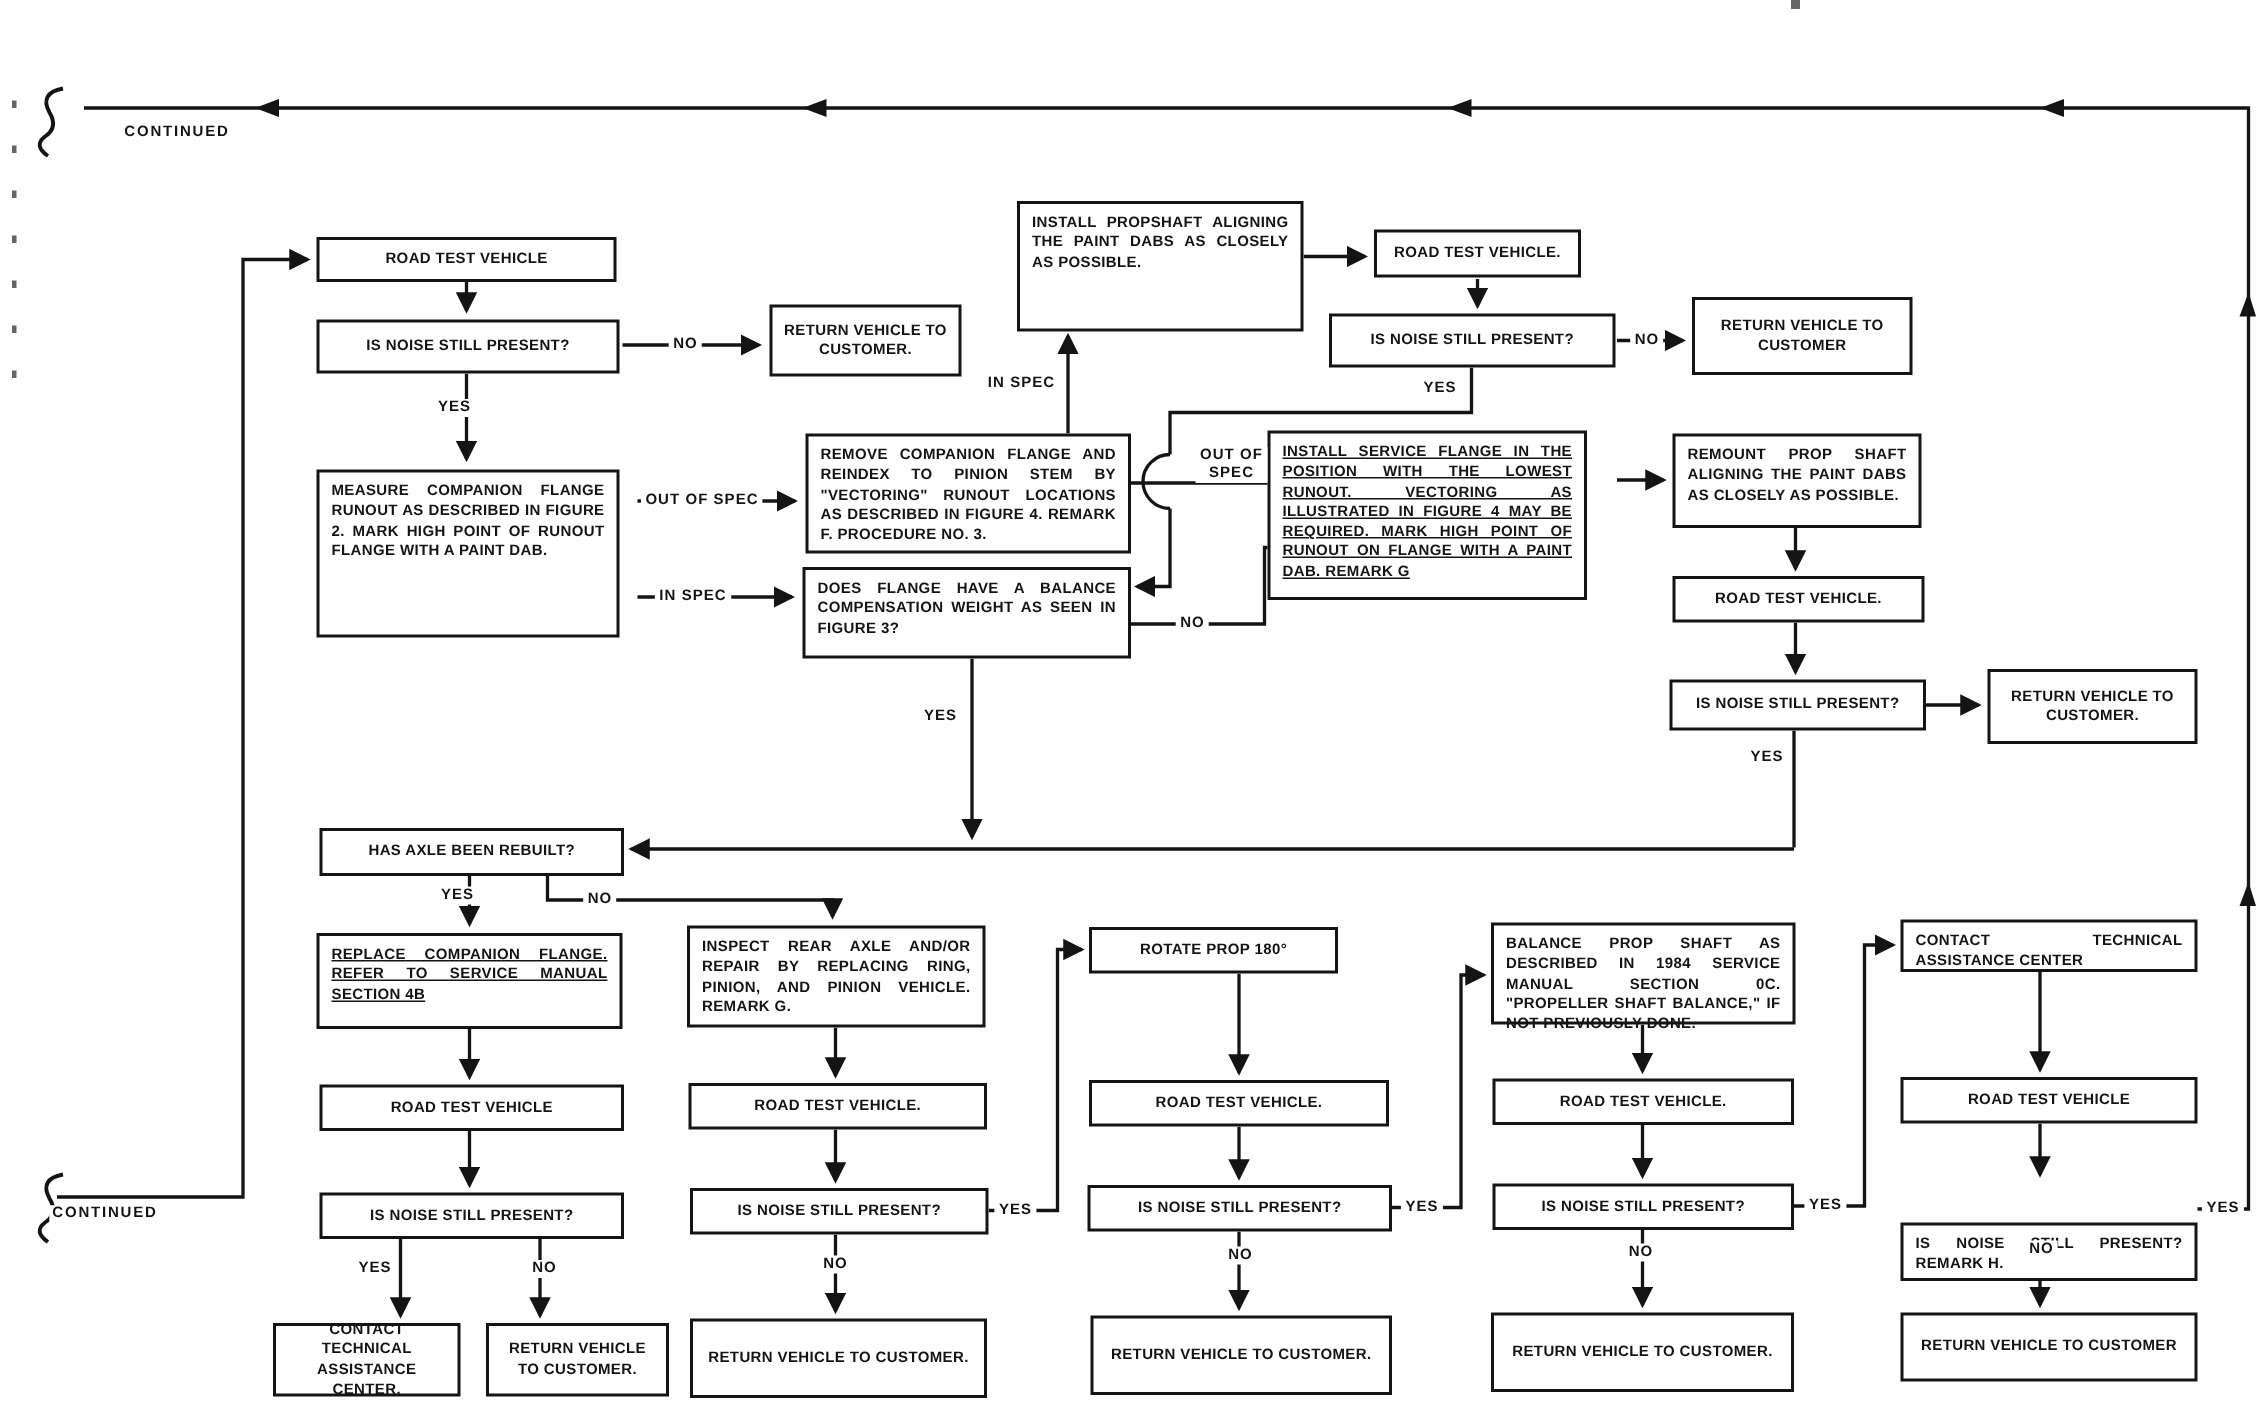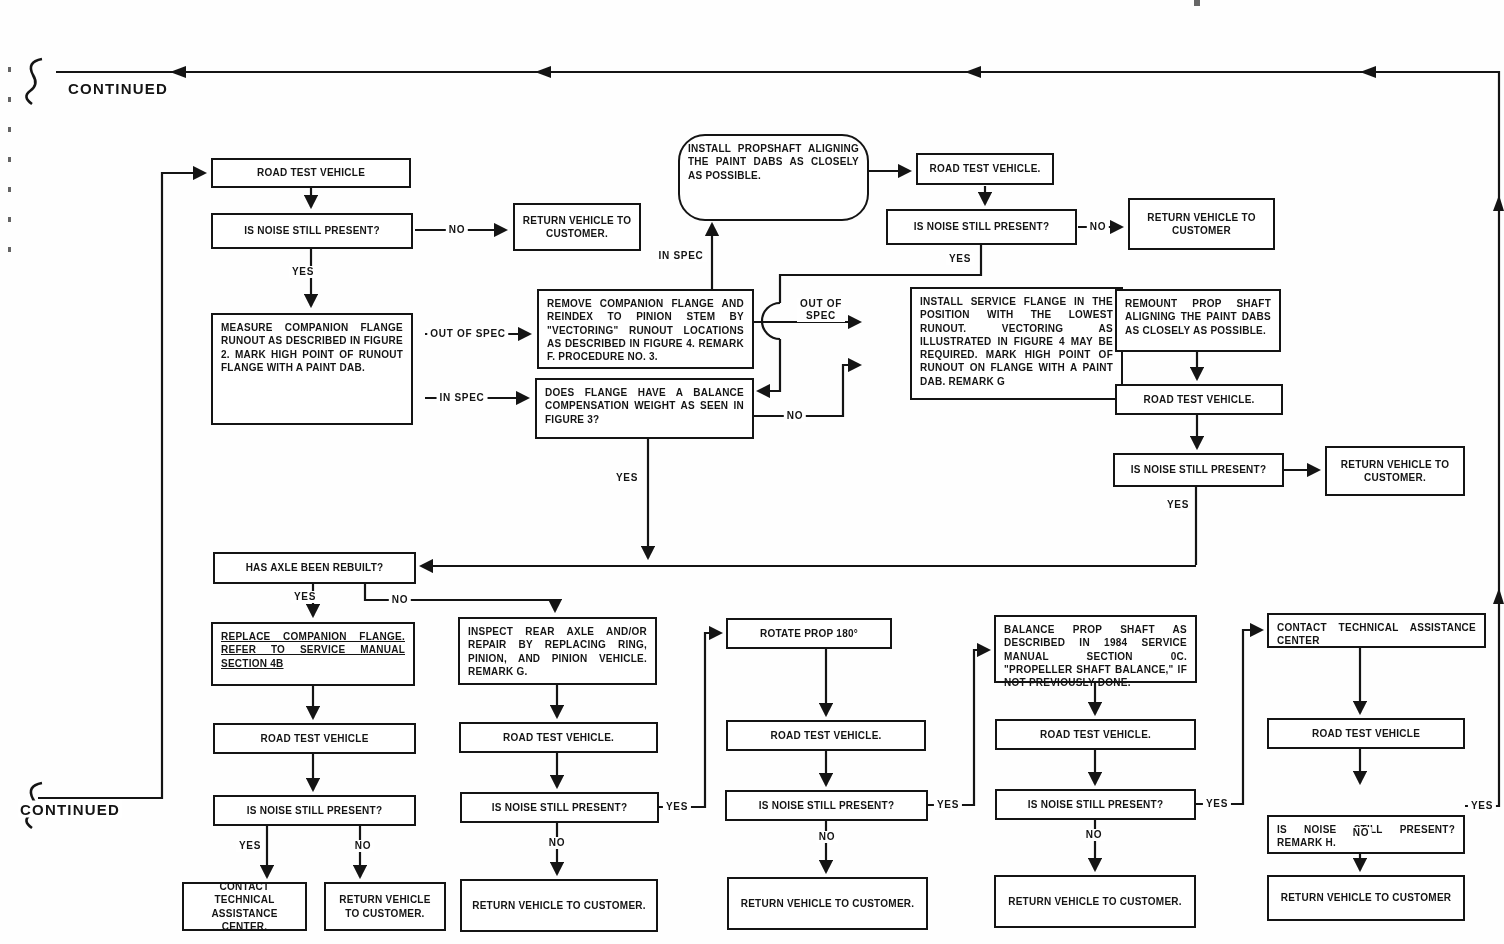--- a/index.html
+++ b/index.html
@@ -4,21 +4,21 @@
 <style>
   html,body{margin:0;padding:0;background:#ffffff;}
   body{width:1504px;height:944px;overflow:hidden;font-family:"Liberation Sans","DejaVu Sans",sans-serif;}
   #canvas{position:relative;width:1504px;height:944px;background:#fefefe;}
   #title{position:absolute;left:152px;top:22px;margin:0;font-size:20px;font-weight:700;letter-spacing:-.2px;color:#101010;white-space:nowrap;}
   #connectors{position:absolute;left:0;top:0;width:1504px;height:944px;}
   .flow-node{position:absolute;box-sizing:border-box;border:2px solid #141414;background:#fff;color:#141414;font-size:10px;font-weight:700;letter-spacing:.25px;line-height:1.33;}
   .flow-node.center{display:flex;align-items:center;justify-content:center;text-align:center;padding:2px 5px;}
   .flow-node.left{padding:6px 8px;text-align:justify;}
   .edge-label{position:absolute;transform:translate(-50%,-50%);font-size:10px;font-weight:700;letter-spacing:.7px;background:#fff;padding:0 3px;white-space:pre-line;text-align:center;color:#141414;line-height:1.2;}
-  .continued{position:absolute;transform:translate(-50%,-50%);font-size:15px;font-weight:700;letter-spacing:1.2px;color:#141414;background:#fff;padding:0 2px;}
+  .continued{position:absolute;transform:translate(-50%,-50%);font-size:10px;font-weight:700;letter-spacing:1.2px;color:#141414;background:#fff;padding:0 2px;}
   #continued-top{left:118px;top:88px;}
   #continued-bottom{left:70px;top:809px;}
 </style>
 </head>
 <body>
 
 <div id="canvas">
 
   <svg id="connectors" viewBox="0 0 1504 944" xmlns="http://www.w3.org/2000/svg">
     <defs>
@@ -111,25 +111,25 @@
     </g>
   </svg>
 
   <div id="nodes">
       <div class="flow-node center" style="left: 211px; top: 158px; width: 200px; height: 30px;">ROAD TEST VEHICLE</div>
       <div class="flow-node center" style="left: 211px; top: 213px; width: 202px; height: 36px;">IS NOISE STILL PRESENT?</div>
       <div class="flow-node center" style="left: 513px; top: 203px; width: 128px; height: 48px;">RETURN VEHICLE TO CUSTOMER.</div>
       <div class="flow-node left" style="left: 211px; top: 313px; width: 202px; height: 112px;">MEASURE COMPANION FLANGE RUNOUT AS DESCRIBED IN FIGURE 2. MARK HIGH POINT OF RUNOUT FLANGE WITH A PAINT DAB.</div>
       <div class="flow-node left" style="left: 537px; top: 289px; width: 217px; height: 80px;">REMOVE COMPANION FLANGE AND REINDEX TO PINION STEM BY "VECTORING" RUNOUT LOCATIONS AS DESCRIBED IN FIGURE 4. REMARK F. PROCEDURE NO. 3.</div>
       <div class="flow-node left" style="left: 535px; top: 378px; width: 219px; height: 61px;">DOES FLANGE HAVE A BALANCE COMPENSATION WEIGHT AS SEEN IN FIGURE 3?</div>
-      <div class="flow-node left" style="left: 678px; top: 134px; width: 191px; height: 87px; border-radius: 27px;">INSTALL PROPSHAFT ALIGNING THE PAINT DABS AS CLOSELY AS POSSIBLE.</div>
+      <div class="flow-node left" style="left: 678px; top: 134px; width: 191px; height: 87px;">INSTALL PROPSHAFT ALIGNING THE PAINT DABS AS CLOSELY AS POSSIBLE.</div>
       <div class="flow-node center" style="left: 916px; top: 153px; width: 138px; height: 32px;">ROAD TEST VEHICLE.</div>
       <div class="flow-node center" style="left: 886px; top: 209px; width: 191px; height: 36px;">IS NOISE STILL PRESENT?</div>
       <div class="flow-node center" style="left: 1128px; top: 198px; width: 147px; height: 52px;">RETURN VEHICLE TO CUSTOMER</div>
-      <div class="flow-node left" style="left: 910px; top: 287px; width: 213px; height: 113px;">INSTALL SERVICE FLANGE IN THE POSITION WITH THE LOWEST RUNOUT. VECTORING AS ILLUSTRATED IN FIGURE 4 MAY BE REQUIRED. MARK HIGH POINT OF RUNOUT ON FLANGE WITH A PAINT DAB. REMARK G</div>
+      <div class="flow-node left" style="left: 845px; top: 287px; width: 213px; height: 113px; text-decoration: underline;">INSTALL SERVICE FLANGE IN THE POSITION WITH THE LOWEST RUNOUT. VECTORING AS ILLUSTRATED IN FIGURE 4 MAY BE REQUIRED. MARK HIGH POINT OF RUNOUT ON FLANGE WITH A PAINT DAB. REMARK G</div>
       <div class="flow-node left" style="left: 1115px; top: 289px; width: 166px; height: 63px;">REMOUNT PROP SHAFT ALIGNING THE PAINT DABS AS CLOSELY AS POSSIBLE.</div>
       <div class="flow-node center" style="left: 1115px; top: 384px; width: 168px; height: 31px;">ROAD TEST VEHICLE.</div>
       <div class="flow-node center" style="left: 1113px; top: 453px; width: 171px; height: 34px;">IS NOISE STILL PRESENT?</div>
       <div class="flow-node center" style="left: 1325px; top: 446px; width: 140px; height: 50px;">RETURN VEHICLE TO CUSTOMER.</div>
       <div class="flow-node center" style="left: 213px; top: 552px; width: 203px; height: 32px;">HAS AXLE BEEN REBUILT?</div>
       <div class="flow-node left" style="left: 211px; top: 622px; width: 204px; height: 64px; text-decoration: underline;">REPLACE COMPANION FLANGE. REFER TO SERVICE MANUAL SECTION 4B</div>
       <div class="flow-node center" style="left: 213px; top: 723px; width: 203px; height: 31px;">ROAD TEST VEHICLE</div>
       <div class="flow-node center" style="left: 213px; top: 795px; width: 203px; height: 31px;">IS NOISE STILL PRESENT?</div>
       <div class="flow-node center" style="left: 182px; top: 882px; width: 125px; height: 49px;">CONTACT TECHNICAL ASSISTANCE CENTER.</div>
       <div class="flow-node center" style="left: 324px; top: 882px; width: 122px; height: 49px;">RETURN VEHICLE TO CUSTOMER.</div>
@@ -138,21 +138,21 @@
       <div class="flow-node center" style="left: 460px; top: 792px; width: 199px; height: 31px;">IS NOISE STILL PRESENT?</div>
       <div class="flow-node center" style="left: 460px; top: 879px; width: 198px; height: 53px;">RETURN VEHICLE TO CUSTOMER.</div>
       <div class="flow-node center" style="left: 726px; top: 618px; width: 166px; height: 31px;">ROTATE PROP 180°</div>
       <div class="flow-node center" style="left: 726px; top: 720px; width: 200px; height: 31px;">ROAD TEST VEHICLE.</div>
       <div class="flow-node center" style="left: 725px; top: 790px; width: 203px; height: 31px;">IS NOISE STILL PRESENT?</div>
       <div class="flow-node center" style="left: 727px; top: 877px; width: 201px; height: 53px;">RETURN VEHICLE TO CUSTOMER.</div>
       <div class="flow-node left" style="left: 994px; top: 615px; width: 203px; height: 68px;">BALANCE PROP SHAFT AS DESCRIBED IN 1984 SERVICE MANUAL SECTION 0C. "PROPELLER SHAFT BALANCE," IF NOT PREVIOUSLY DONE.</div>
       <div class="flow-node center" style="left: 995px; top: 719px; width: 201px; height: 31px;">ROAD TEST VEHICLE.</div>
       <div class="flow-node center" style="left: 995px; top: 789px; width: 201px; height: 31px;">IS NOISE STILL PRESENT?</div>
       <div class="flow-node center" style="left: 994px; top: 875px; width: 202px; height: 53px;">RETURN VEHICLE TO CUSTOMER.</div>
-      <div class="flow-node left" style="left: 1267px; top: 613px; width: 219px; height: 35px;">CONTACT TECHNICAL ASSISTANCE CENTER</div>
+      <div class="flow-node left" style="left: 1267px; top: 613px; width: 198px; height: 35px;">CONTACT TECHNICAL ASSISTANCE CENTER</div>
       <div class="flow-node center" style="left: 1267px; top: 718px; width: 198px; height: 31px;">ROAD TEST VEHICLE</div>
       <div class="flow-node left" style="left: 1267px; top: 788px; width: 198px; height: 39px; margin-top: 27px;">IS NOISE STILL PRESENT? REMARK H.</div>
       <div class="flow-node center" style="left: 1267px; top: 875px; width: 198px; height: 46px;">RETURN VEHICLE TO CUSTOMER</div>
     </div>
   <div id="labels">
       <div class="edge-label" style="left: 457px; top: 230px;">NO</div>
       <div class="edge-label" style="left: 303px; top: 272px;">YES</div>
       <div class="edge-label" style="left: 468px; top: 334px;">OUT OF SPEC</div>
       <div class="edge-label" style="left: 462px; top: 398px;">IN SPEC</div>
       <div class="edge-label" style="left: 681px; top: 256px;">IN SPEC</div>

